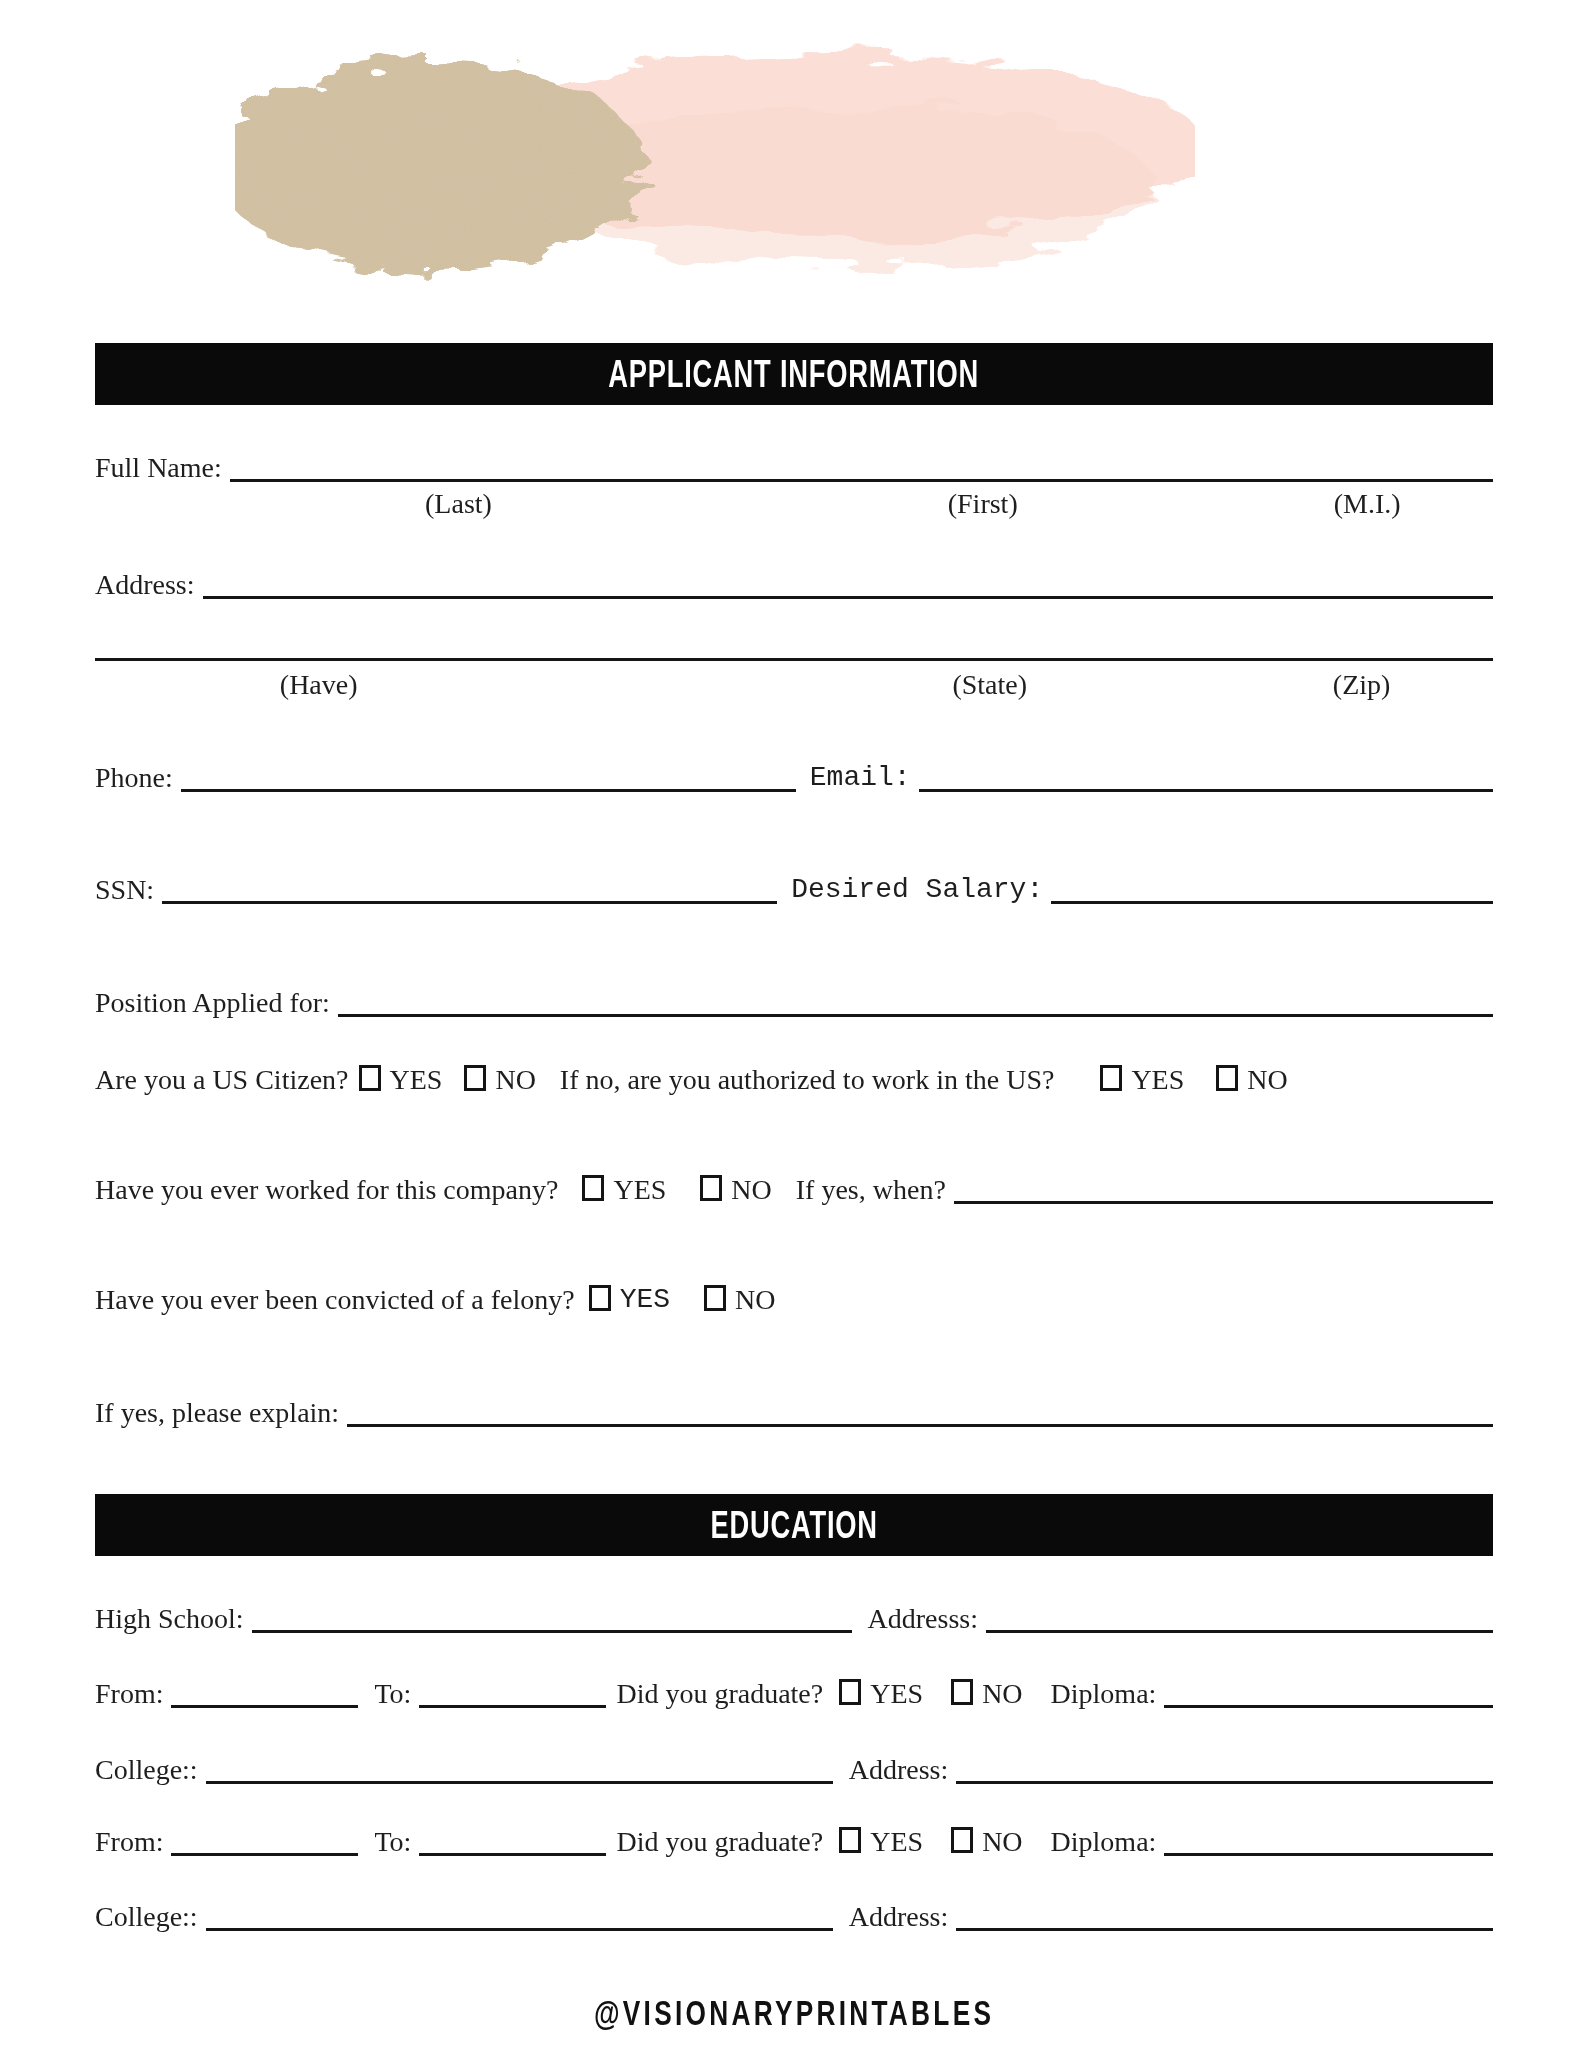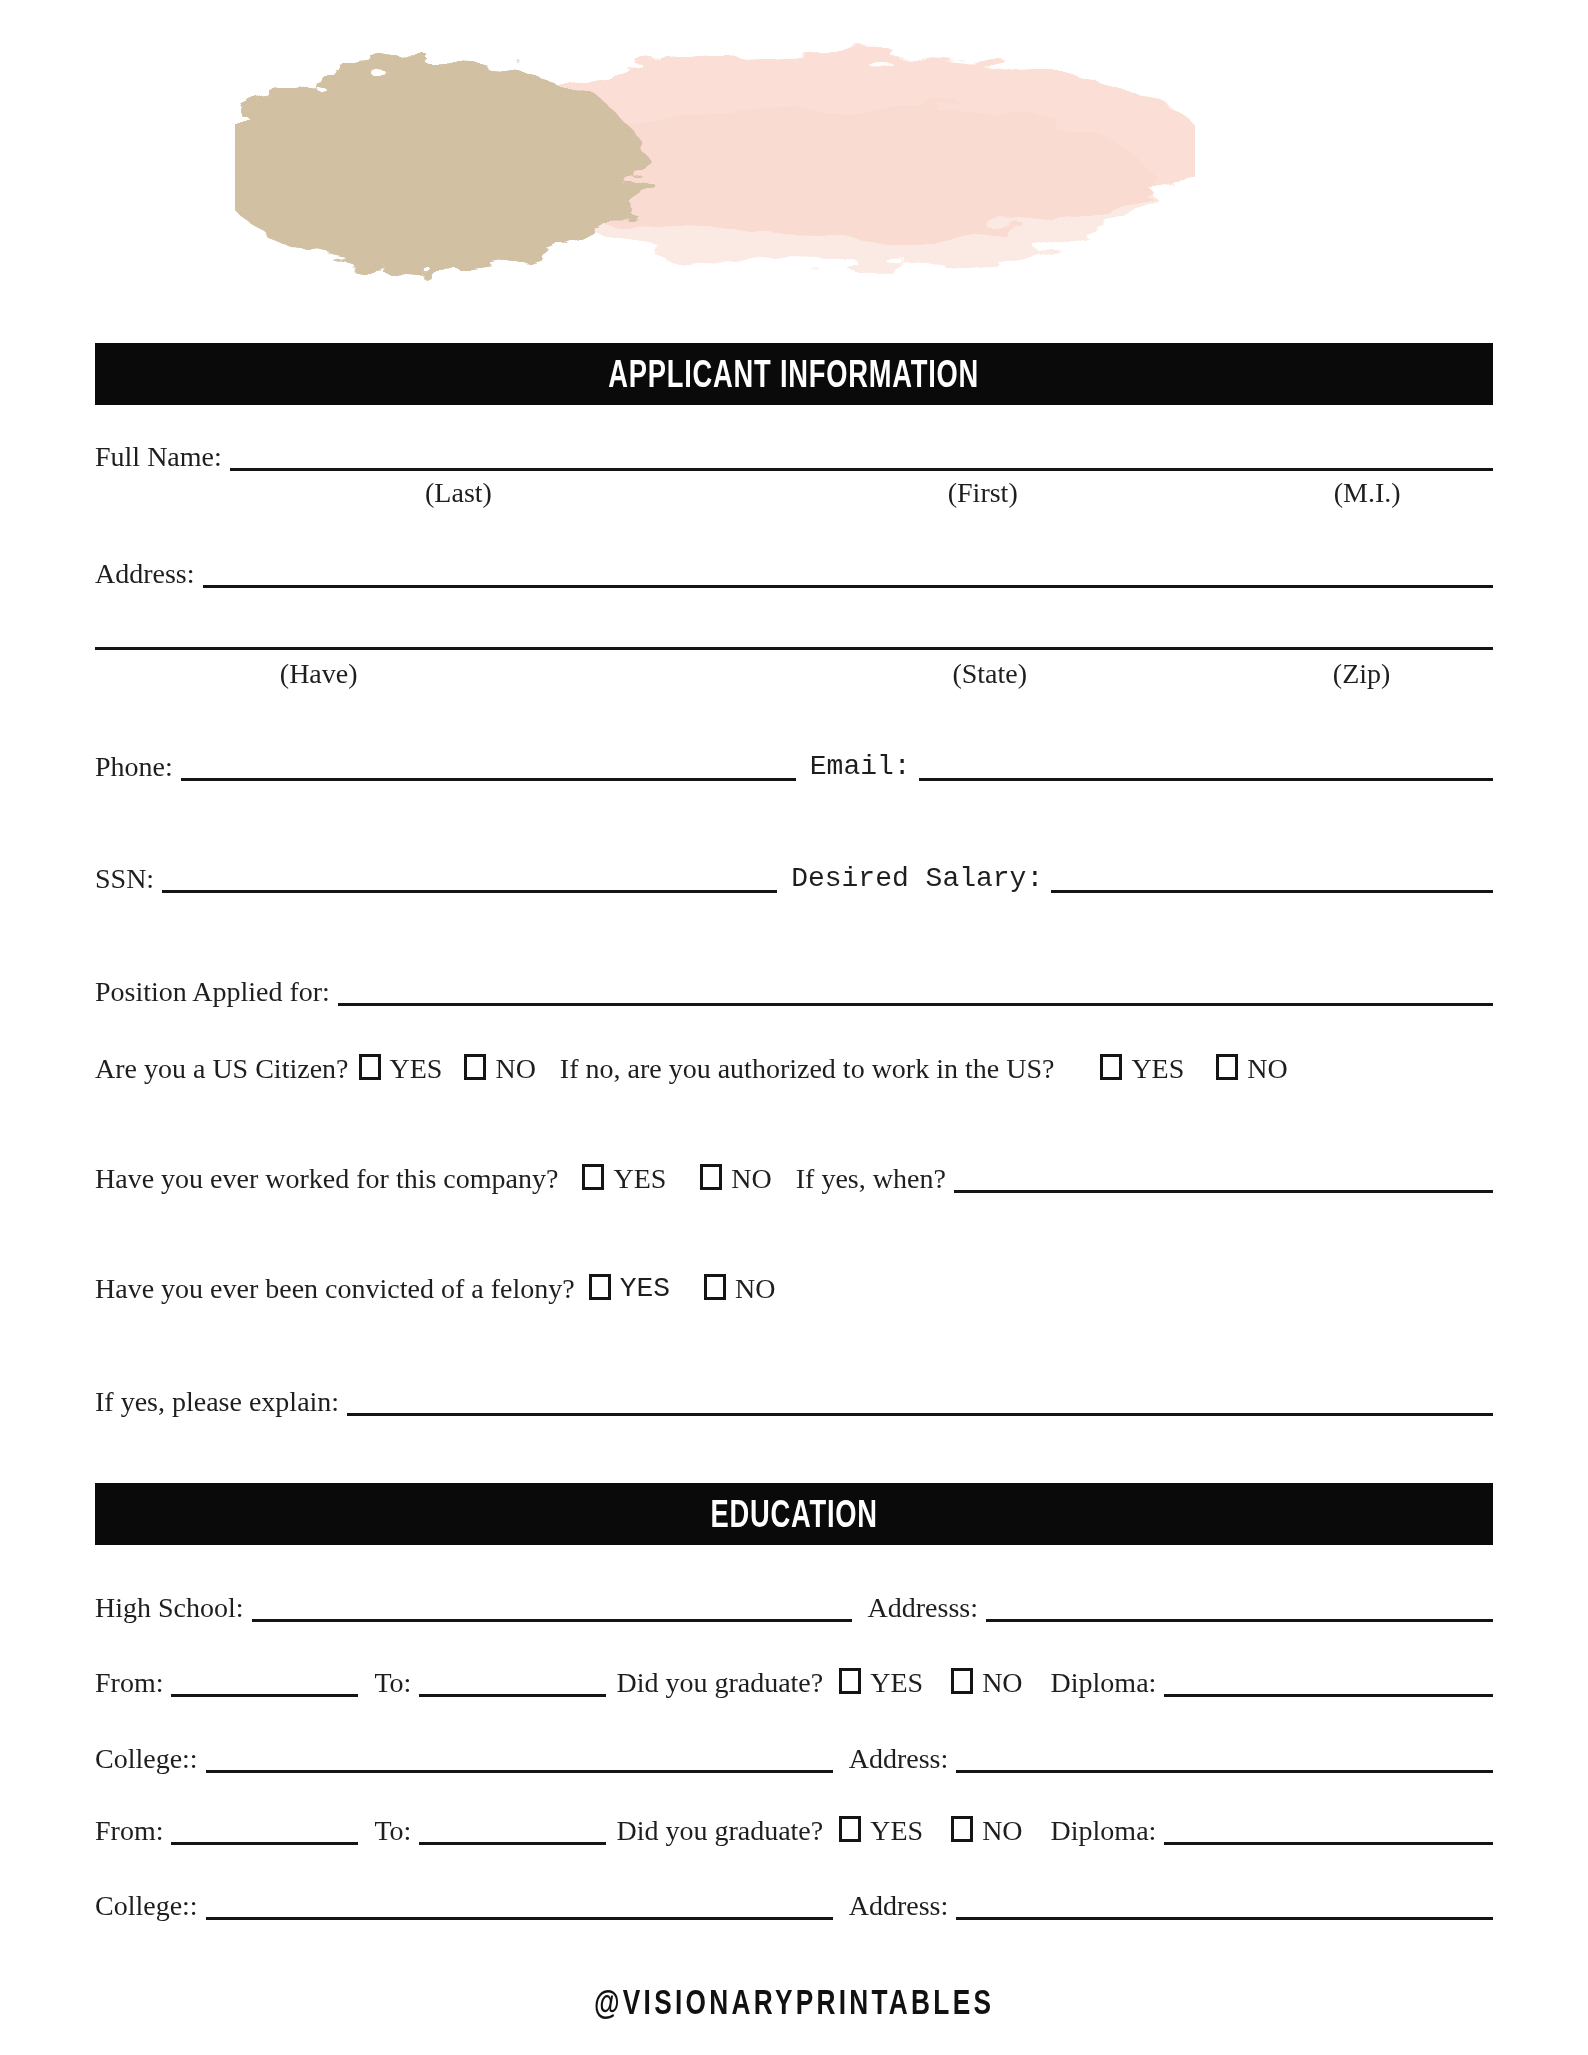--- a/index.html
+++ b/index.html
@@ -83,21 +83,21 @@
       <ellipse cx="195" cy="138" rx="215" ry="105" fill="#d2bfa0" filter="url(#glit)"></ellipse>
     </svg>
   </div>
 
   <div class="content">
 
     <div class="bar">
       <span class="bar-text">APPLICANT INFORMATION</span>
     </div>
 
-    <div class="row" style="margin-top:28px">
+    <div class="row" style="margin-top:39px">
       <span class="lbl">Full Name:</span>
       <span class="line fill ml8"></span>
     </div>
     <div class="hints" style="margin-top:2px">
       <span style="left:26%">(Last)</span>
       <span style="left:63.5%">(First)</span>
       <span style="left:91%">(M.I.)</span>
     </div>
 
     <div class="row" style="margin-top:41px">

